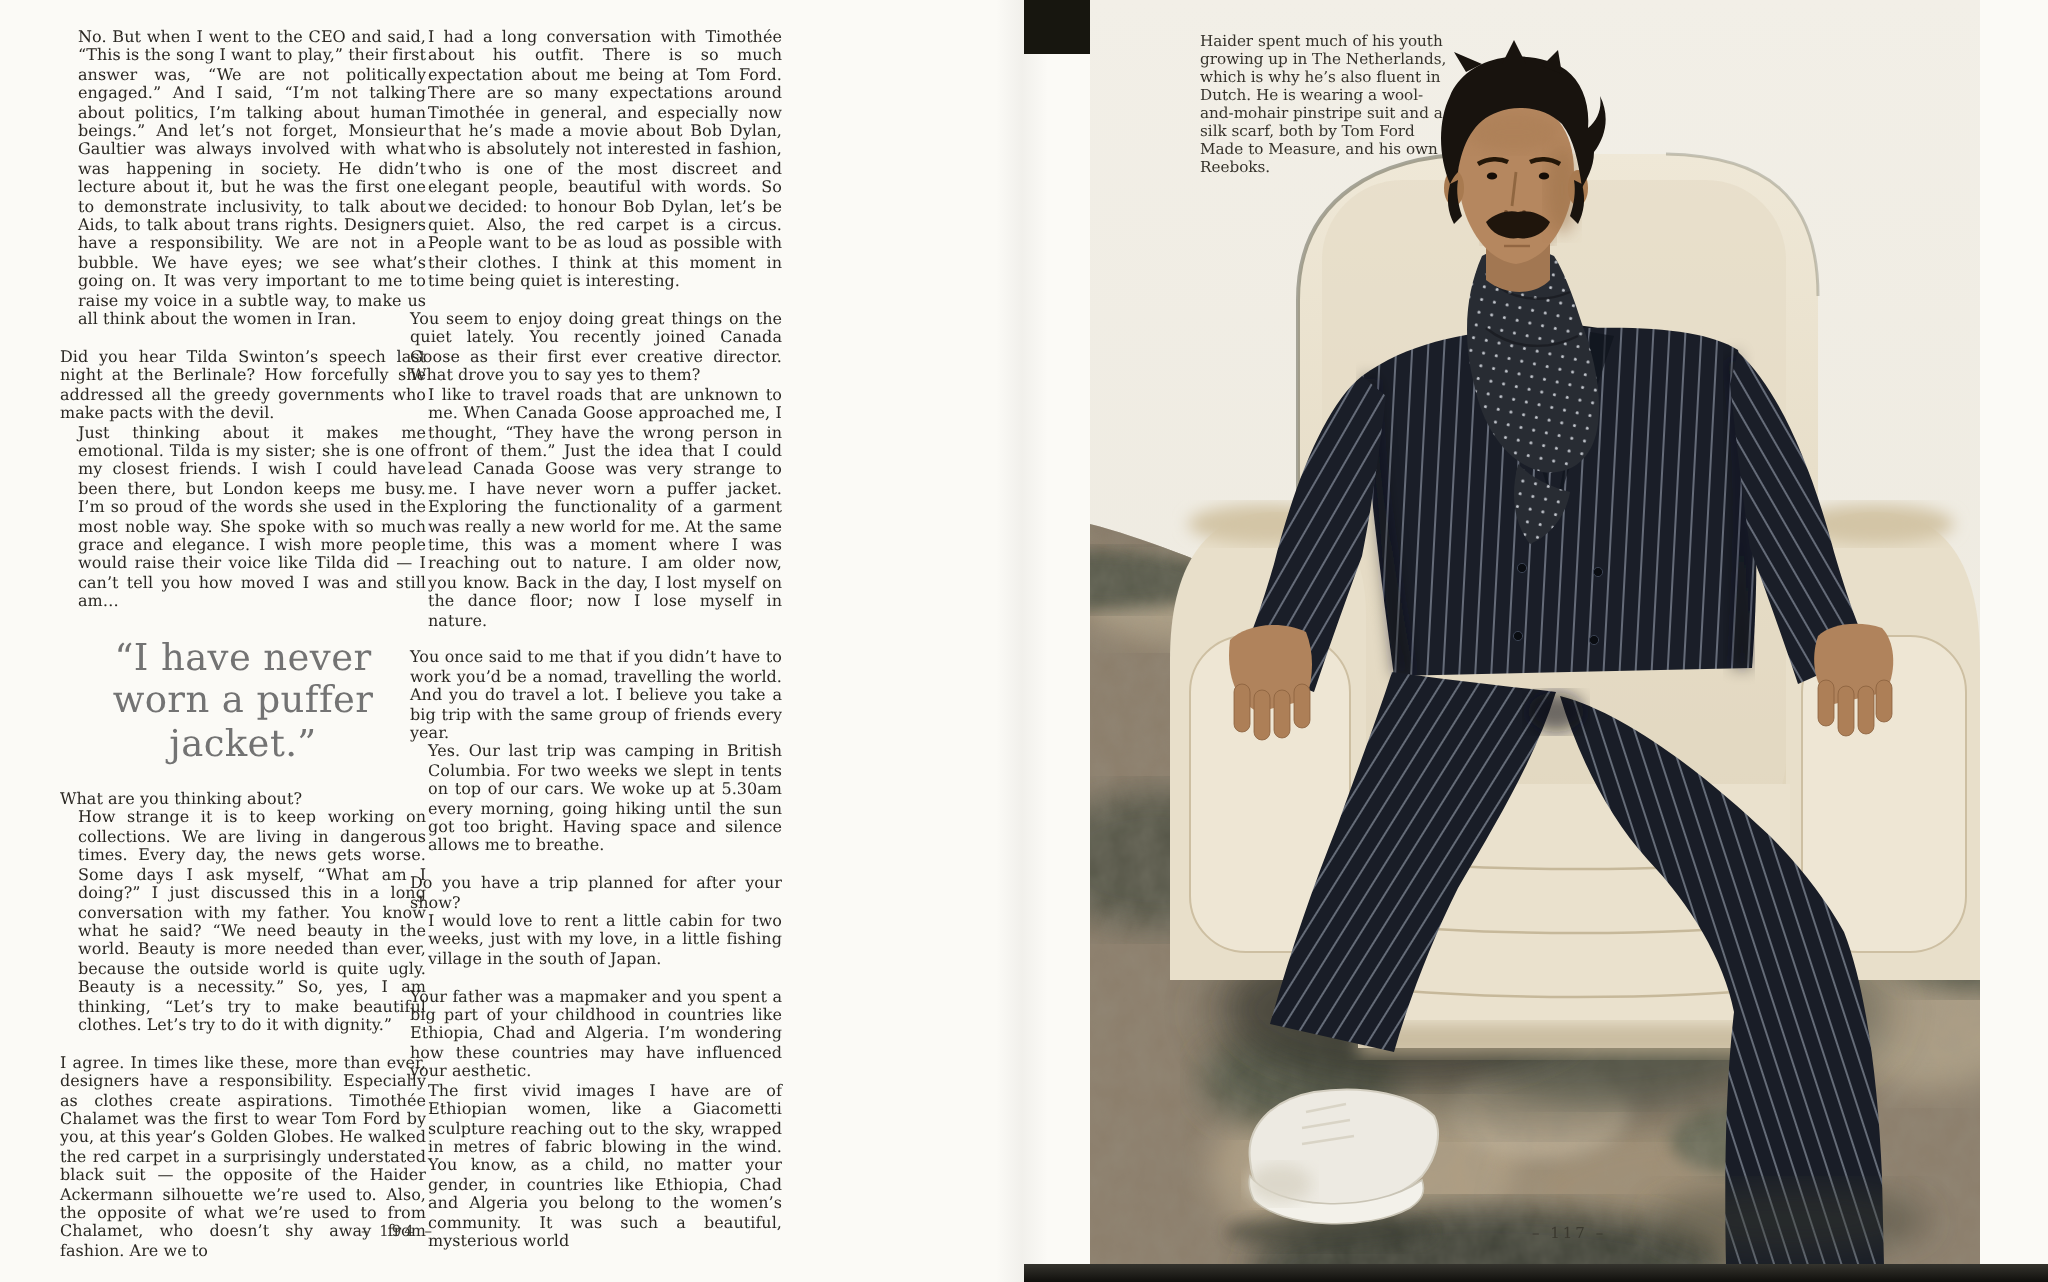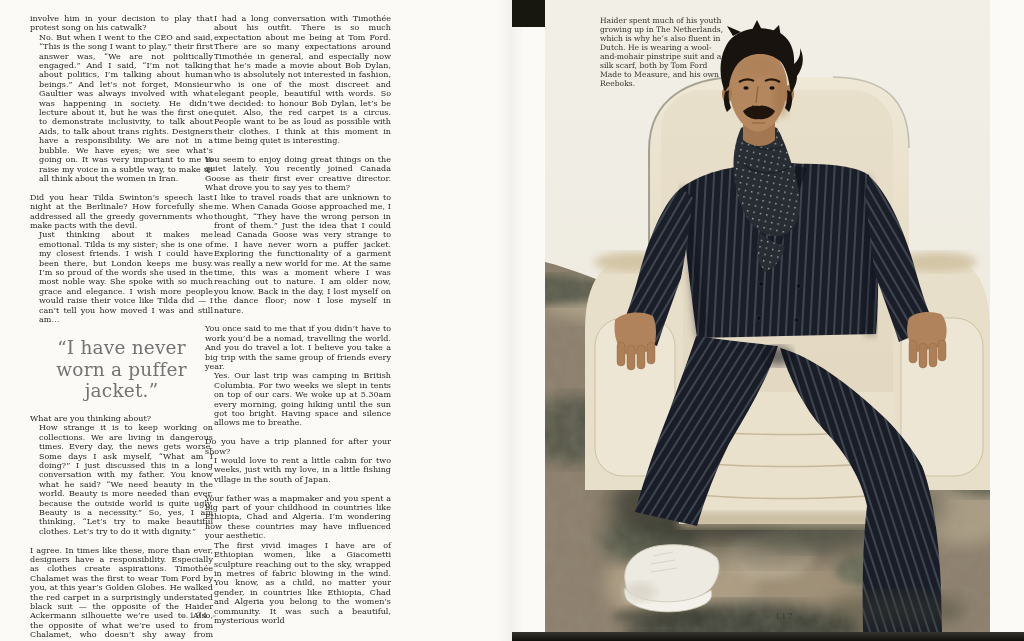--- a/index.html
+++ b/index.html
@@ -32,21 +32,20 @@
   .gutter-shadow { position:absolute; left:498px; top:0; width:26px; height:641px;
                    background:linear-gradient(to right, rgba(0,0,0,0), rgba(60,55,40,.05), rgba(0,0,0,0)); }
 </style>
 </head>
 <body>
 
 <div class="spread">
 
   <div>
     <div class="col col1">
-      <div class="q first">involve him in your decision to play that protest song on his catwalk?</div>
       <div class="a">No. But when I went to the CEO and said, “This is the song I want to play,” their first answer was, “We are not politically engaged.” And I said, “I’m not talking about politics, I’m talking about human beings.” And let’s not forget, Monsieur Gaultier was always involved with what was happening in society. He didn’t lecture about it, but he was the first one to demonstrate inclusivity, to talk about Aids, to talk about trans rights. Designers have a responsibility. We are not in a bubble. We have eyes; we see what’s going on. It was very important to me to raise my voice in a subtle way, to make us all think about the women in Iran.</div>
       <div class="q">Did you hear Tilda Swinton’s speech last night at the Berlinale? How forcefully she addressed all the greedy governments who make pacts with the devil.</div>
       <div class="a">Just thinking about it makes me emotional. Tilda is my sister; she is one of my closest friends. I wish I could have been there, but London keeps me busy. I’m so proud of the words she used in the most noble way. She spoke with so much grace and elegance. I wish more people would raise their voice like Tilda did — I can’t tell you how moved I was and still am…</div>
       <div class="pull-quote">“I have never worn a puffer jacket.”</div>
       <div class="q" style="margin-top:12px">What are you thinking about?</div>
       <div class="a">How strange it is to keep working on collections. We are living in dangerous times. Every day, the news gets worse. Some days I ask myself, “What am I doing?” I just discussed this in a long conversation with my father. You know what he said? “We need beauty in the world. Beauty is more needed than ever, because the outside world is quite ugly. Beauty is a necessity.” So, yes, I am thinking, “Let’s try to make beautiful clothes. Let’s try to do it with dignity.”</div>
       <div class="q">I agree. In times like these, more than ever, designers have a responsibility. Especially as clothes create aspirations. Timothée Chalamet was the first to wear Tom Ford by you, at this year’s Golden Globes. He walked the red carpet in a surprisingly understated black suit — the opposite of the Haider Ackermann silhouette we’re used to. Also, the opposite of what we’re used to from Chalamet, who doesn’t shy away from fashion. Are we to</div>
     </div>
 
     <div class="col col2">

